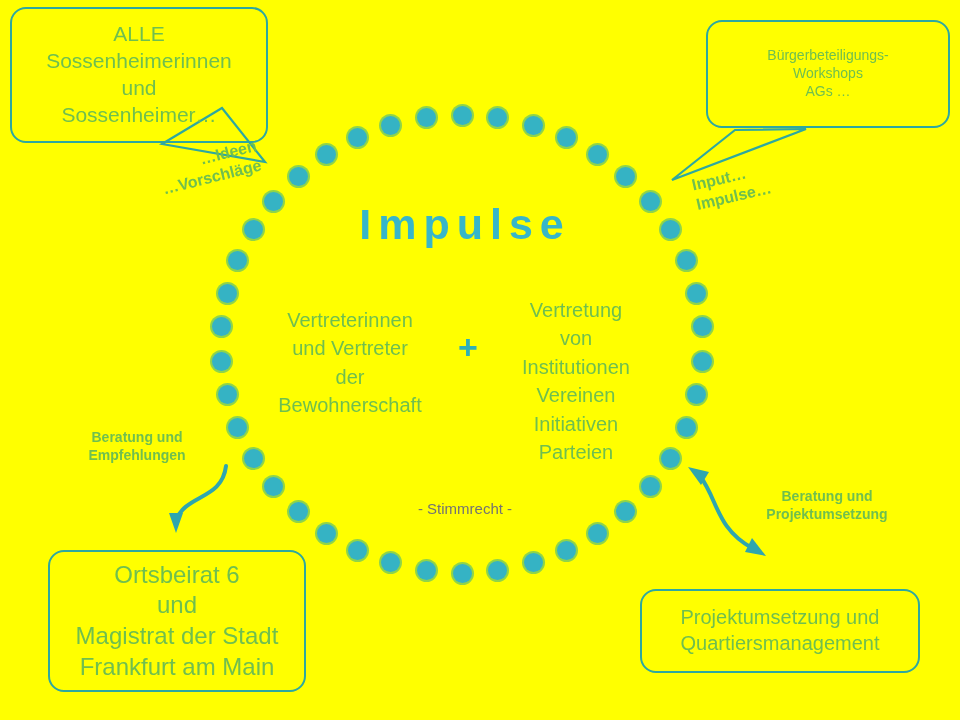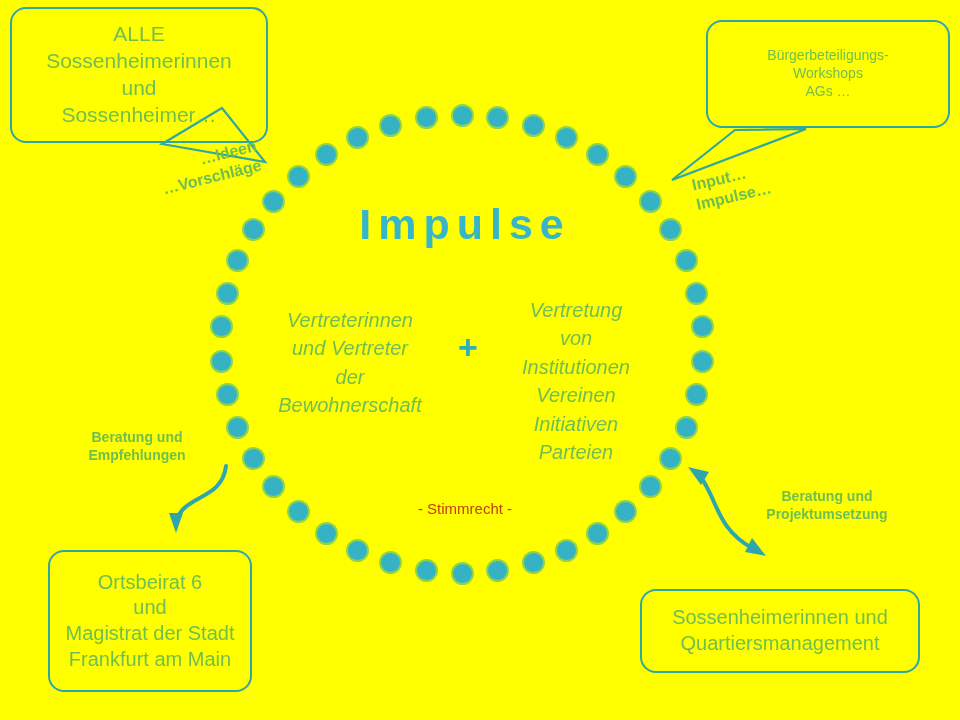--- a/index.html
+++ b/index.html
@@ -30,21 +30,21 @@
     display: flex;
     align-items: center;
     justify-content: center;
     padding: 6px 10px;
     white-space: pre-line;
   }
   .bubble span { display: block; width: 100%; }
 
   #bubble-alle          { left: 10px;  top: 7px;    width: 258px; height: 136px; font-size: 21px; }
   #bubble-workshops     { left: 706px; top: 20px;   width: 244px; height: 108px; font-size: 14px; }
-  #bubble-ortsbeirat    { left: 48px;  top: 550px;  width: 204px; height: 142px; font-size: 20px; }
+  #bubble-ortsbeirat    { left: 48px;  top: 550px;  width: 258px; height: 142px; font-size: 24px; }
   #bubble-stadtplanung  { left: 640px; top: 589px;  width: 280px; height: 84px;  font-size: 20px; }
 
   
   #ring { position: absolute; left: 0; top: 0; width: 960px; height: 720px; }
   .ring-dot {
     position: absolute;
     width: 19px;
     height: 19px;
     margin-left: -9.5px;
     margin-top: -9.5px;
@@ -65,21 +65,20 @@
     letter-spacing: 7px;
     color: #37b6c9;
   }
   .center-col {
     position: absolute;
     text-align: center;
     font-size: 20px;
     color: #6fbf4f;
     line-height: 1.42;
     white-space: pre-line;
-    font-style: italic;
   }
   #col-left  { left: 262px; top: 306px; width: 176px; }
   #col-right { left: 488px; top: 296px; width: 176px; }
   #plus-sign {
     position: absolute;
     left: 445px;
     top: 330px;
     width: 46px;
     text-align: center;
     font-size: 34px;
@@ -87,21 +86,21 @@
     color: #2fb0b8;
     line-height: 1;
   }
   #stimmrecht {
     position: absolute;
     left: 357px;
     top: 500px;
     width: 216px;
     text-align: center;
     font-size: 15px;
-    color: #c2410c;
+    color: #737373;
   }
 
   
   .tail-label {
     position: absolute;
     color: #6fbf4f;
     font-size: 16px;
     font-weight: bold;
     line-height: 1.25;
     white-space: pre-line;
@@ -237,21 +236,21 @@
   </div>
 
   <div id="bubble-ortsbeirat" class="bubble">
     <span>Ortsbeirat 6
 und
 Magistrat der Stadt
 Frankfurt am Main</span>
   </div>
 
   <div id="bubble-stadtplanung" class="bubble">
-    <span>Sossenheimerinnen und
+    <span>Projektumsetzung und
 Quartiersmanagement</span>
   </div>
 
   <div id="label-ideen" class="tail-label">…Ideen
 …Vorschläge</div>
   <div id="label-input" class="tail-label">Input…
 Impulse…</div>
 
   <div id="label-beratung-empfehlungen" class="arrow-label">Beratung und
 Empfehlungen</div>

